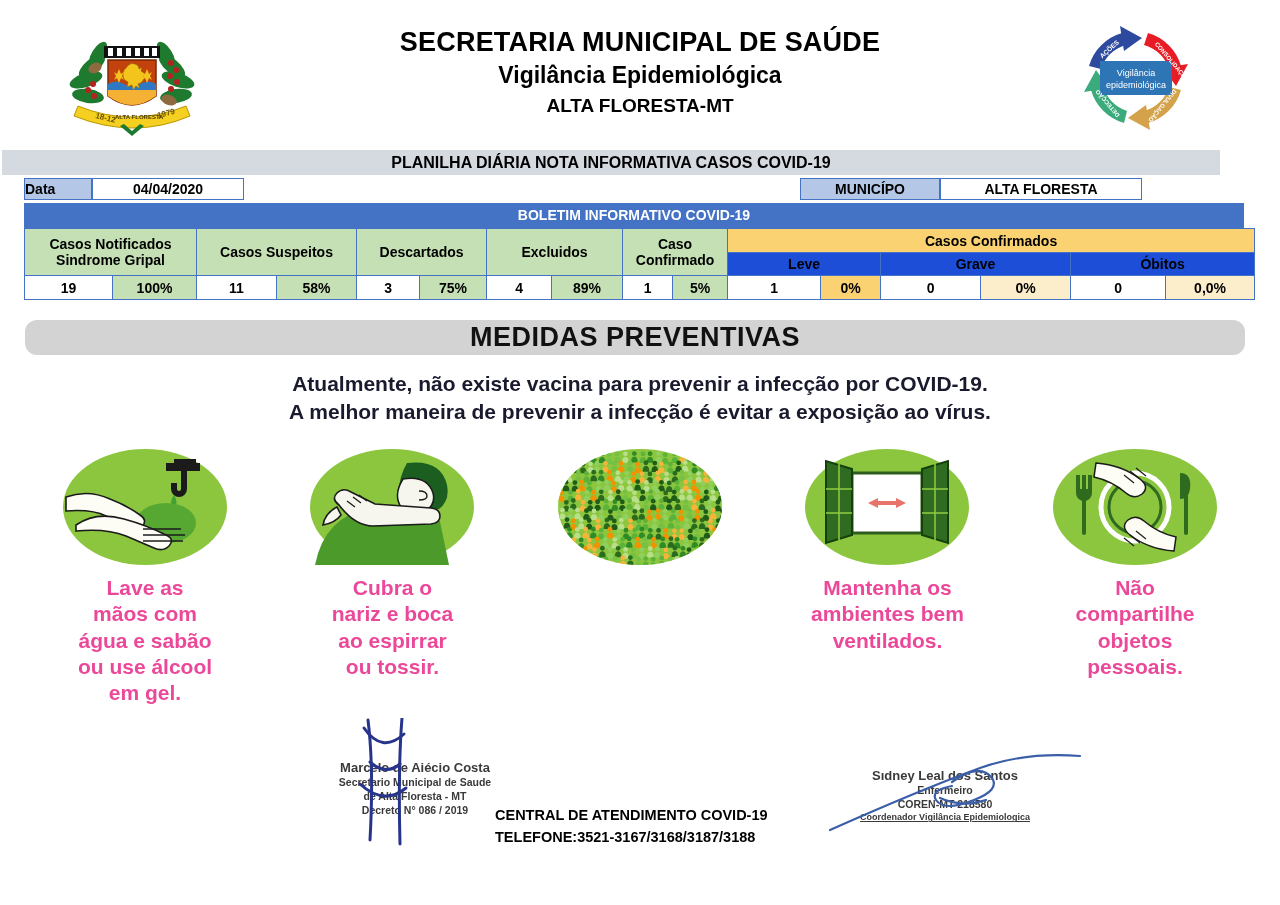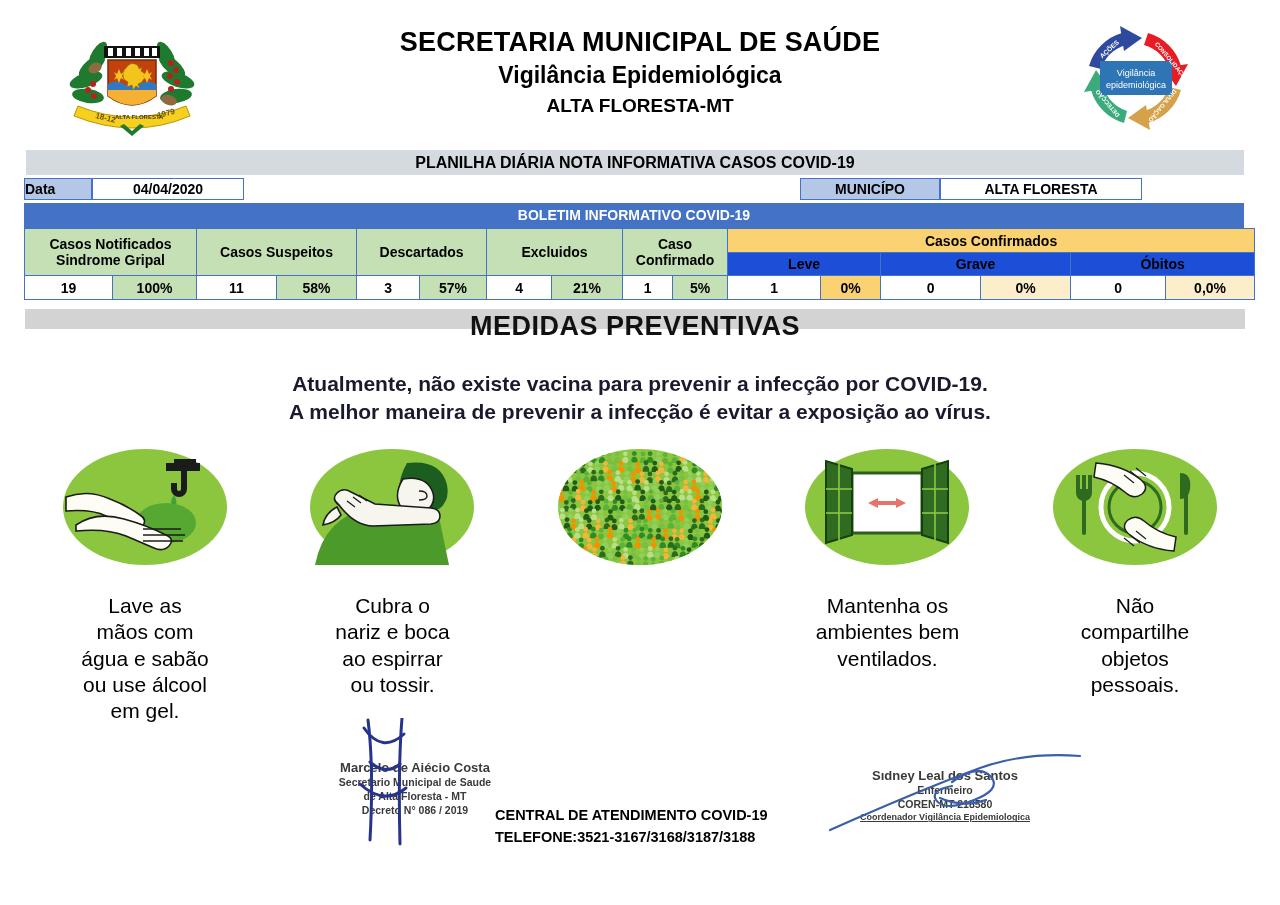--- a/index.html
+++ b/index.html
@@ -21,21 +21,21 @@
     position:absolute;left:250px;top:26px;width:780px;text-align:center;
   }
   .title-1{font-size:27px;font-weight:bold;letter-spacing:.2px;line-height:1.22;text-align:center;}
   .title-2{font-size:23px;font-weight:bold;line-height:1.3;margin-top:2px;}
   .title-3{font-size:19px;font-weight:bold;line-height:1.3;margin-top:3px;}
 
   
   .sheet{position:absolute;left:2px;top:150px;width:1242px;}
   .bar-title{
     background:#d5d9e0;height:25px;line-height:25px;text-align:center;
-    font-size:16px;font-weight:bold;width:1218px;margin-left:24px;
+    font-size:16px;font-weight:bold;width:1218px;
   }
   .row-data{
     height:22px;margin-top:3px;position:relative;
   }
   .cellbox{
     position:absolute;top:0;height:22px;line-height:21px;
     border:1px solid #4472c4;box-sizing:border-box;font-size:14px;font-weight:bold;
   }
   .c-data-lbl{left:22px;width:68px;background:#b4c7e7;text-align:left;}
   .c-data-val{left:90px;width:152px;background:#fff;text-align:center;}
@@ -62,39 +62,40 @@
   .hdr2{background:#1d4ed8;height:22px;font-size:14px;}
   .hdr-conf{background:#fbd271;height:23px;font-size:14px;}
   .val{background:#ffffff;height:23px;font-size:15px;}
   .valp{background:#c5e0b4;height:23px;font-size:14px;font-weight:normal;}
   .valw{background:#ffffff;height:23px;font-size:15px;}
   .valy-dark{background:#fbd271;height:23px;font-size:14px;}
   .valy{background:#fdeecb;height:23px;font-size:14px;}
 
   
   .mp-banner{
-    position:absolute;left:25px;top:309px;width:1220px;height:20px;
+    position:absolute;left:25px;top:320px;width:1220px;height:35px;
     background:#d3d3d3;
+    border-radius:12px;
   }
   .mp-banner span{
     display:block;text-align:center;line-height:35px;
     font-size:27px;font-weight:bold;color:#111;letter-spacing:.5px;
   }
   .mp-lead{
     position:absolute;left:0;top:370px;width:1280px;text-align:center;
     font-size:21px;font-weight:bold;color:#1a1a2e;line-height:1.35;
   }
   .tips{
     position:absolute;left:30px;top:445px;width:1220px;
     display:flex;justify-content:space-between;
   }
   .tip{width:230px;text-align:center;}
   .tip-art{width:195px;height:130px;margin:0 auto;}
   .tip-cap{
-    margin-top:18px;font-size:21px;line-height:1.25;color:#000000;font-weight:normal;
+    font-size:21px;line-height:1.25;color:#ec4899;font-weight:bold;
   }
 
   
   .sig{position:absolute;}
   .sig-left{left:290px;top:760px;width:250px;text-align:center;}
   .sig-right{left:810px;top:768px;width:270px;text-align:center;}
   .sig-name{font-size:13px;font-weight:bold;color:#3a3a3a;}
   .sig-sub{font-size:10.5px;font-weight:bold;color:#3a3a3a;line-height:1.35;}
   .sig-sub2{font-size:9px;font-weight:bold;color:#3a3a3a;line-height:1.35;text-decoration:underline;}
   .sig-ink{position:absolute;left:0;top:0;pointer-events:none;}
@@ -252,23 +253,23 @@
       <td class="hdr2" colspan="2">Leve</td>
       <td class="hdr2" colspan="2">Grave</td>
       <td class="hdr2" colspan="2">Óbitos</td>
     </tr>
     <tr>
       <td class="val">19</td>
       <td class="valp">100%</td>
       <td class="val">11</td>
       <td class="valp">58%</td>
       <td class="val">3</td>
-      <td class="valp">57%</td>
+      <td class="valp">75%</td>
       <td class="val">4</td>
-      <td class="valp">21%</td>
+      <td class="valp">89%</td>
       <td class="val">1</td>
       <td class="valp">5%</td>
       <td class="valw">1</td>
       <td class="valy-dark">0%</td>
       <td class="valw">0</td>
       <td class="valy">0%</td>
       <td class="valw">0</td>
       <td class="valy">0,0%</td>
     </tr>
   </tbody>

